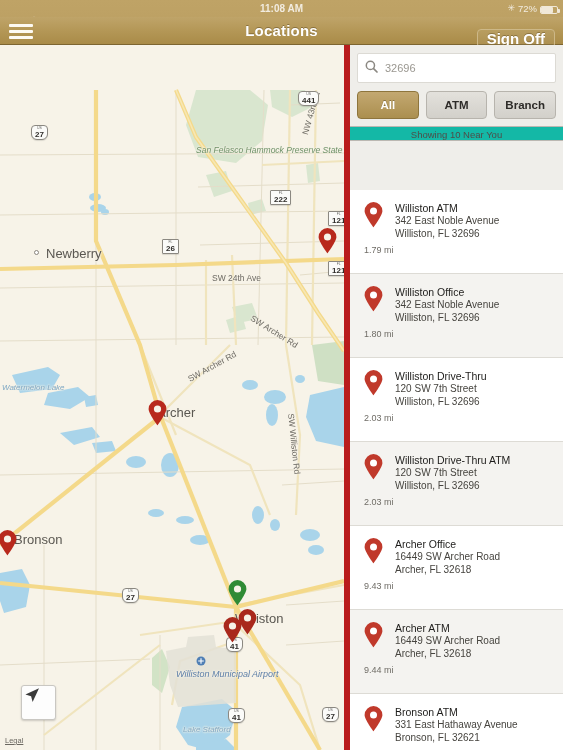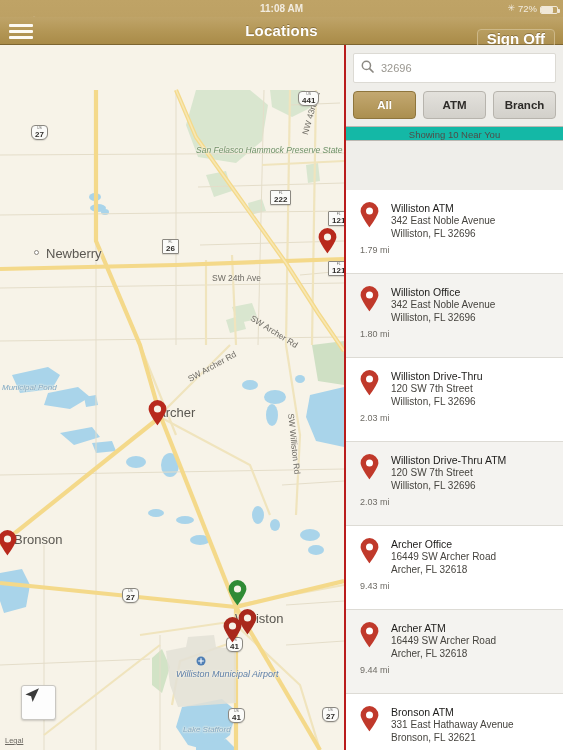--- a/index.html
+++ b/index.html
@@ -69,21 +69,21 @@
 
   .loc-btn{ position:absolute; left:21px; bottom:30px; width:35px; height:35px;
      background:#fdfdfd; border:1px solid #c9c7c2; border-radius:3px;
      box-shadow:0 1px 2px rgba(0,0,0,.18); display:flex; align-items:center;
      justify-content:center; cursor:pointer; }
   .legal{ position:absolute; left:4px; bottom:5px; font-size:7.5px; color:#6b6861;
      text-decoration:underline; background:rgba(246,242,231,.75); padding:0 1px;}
 
   
   .panel{ position:absolute; top:45px; left:344px; width:219px; height:705px;
-     background:#efeeea; border-left:2px solid #b91c1c; overflow:hidden; }
+     background:#efeeea; border-left:6px solid #b91c1c; overflow:hidden; }
   .search-wrap{ padding:8px 7px 0; }
   .search-box{ display:flex; align-items:center; height:30px; background:#fff;
      border:1px solid #dcdad4; border-radius:2px; padding:0 7px; }
   .search-box svg{ flex:none; }
   .search-input{ border:0; outline:0; font-size:11px; color:#9a9790;
      font-family:"Liberation Sans",sans-serif; margin-left:7px; width:100%;
      background:transparent; }
   .seg{ display:flex; gap:7px; padding:8px 7px 7px; }
   .seg button{ flex:1; height:28px; border-radius:4px; font-size:11.5px;
      font-weight:bold; font-family:"Liberation Sans",sans-serif; cursor:pointer; }
@@ -251,21 +251,21 @@
     <div class="city-dot" style="left:34px;top:205px"></div>
 
     <div class="map-label lbl-city" style="left:157px;top:360px">Archer</div>
 
     <div class="map-label lbl-city" style="left:14px;top:487px">Bronson</div>
     <div class="city-dot" style="left:7px;top:492px"></div>
 
     <div class="map-label lbl-city" style="left:235px;top:566px">Williston</div>
 
     <div class="map-label lbl-park" style="left:196px;top:100px;width:68px">San Felasco Hammock Preserve State Park</div>
-    <div class="map-label lbl-water" style="left:2px;top:338px;width:50px">Municipal Pond</div>
+    <div class="map-label lbl-water" style="left:2px;top:338px;width:50px">Watermelon Lake</div>
     <div class="map-label lbl-water" style="left:183px;top:680px;width:40px">Lake Stafford</div>
     <div class="map-label lbl-airport" style="left:176px;top:624px;width:52px">Williston Municipal Airport</div>
 
     <div class="map-label" style="left:300px;top:88px;transform:rotate(-74deg);transform-origin:0 0">NW 43rd St</div>
     <div class="map-label" style="left:212px;top:228px">SW 24th Ave</div>
     <div class="map-label" style="left:254px;top:268px;transform:rotate(32deg);transform-origin:0 0">SW Archer Rd</div>
     <div class="map-label" style="left:186px;top:330px;transform:rotate(-29deg);transform-origin:0 0">SW Archer Rd</div>
     <div class="map-label" style="left:296px;top:368px;transform:rotate(84deg);transform-origin:0 0">SW Williston Rd</div>
 
     <div class="shield us" style="left:298px;top:46px"><small>US</small><span>441</span></div>

